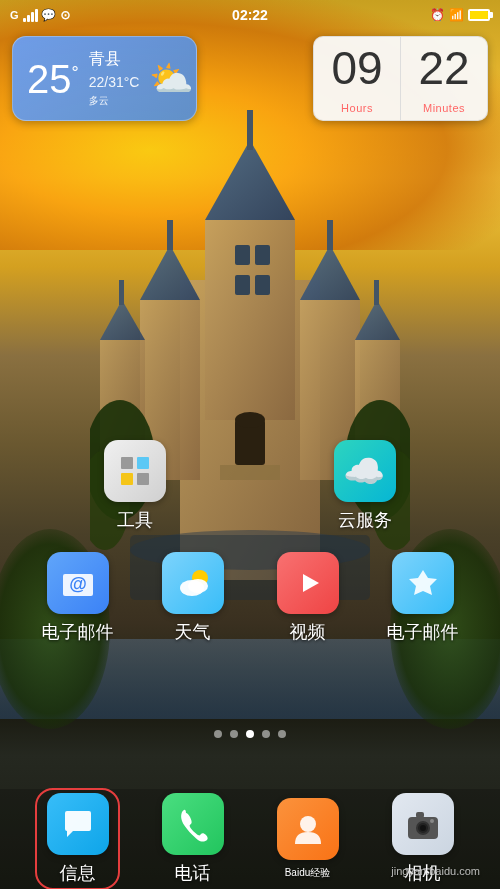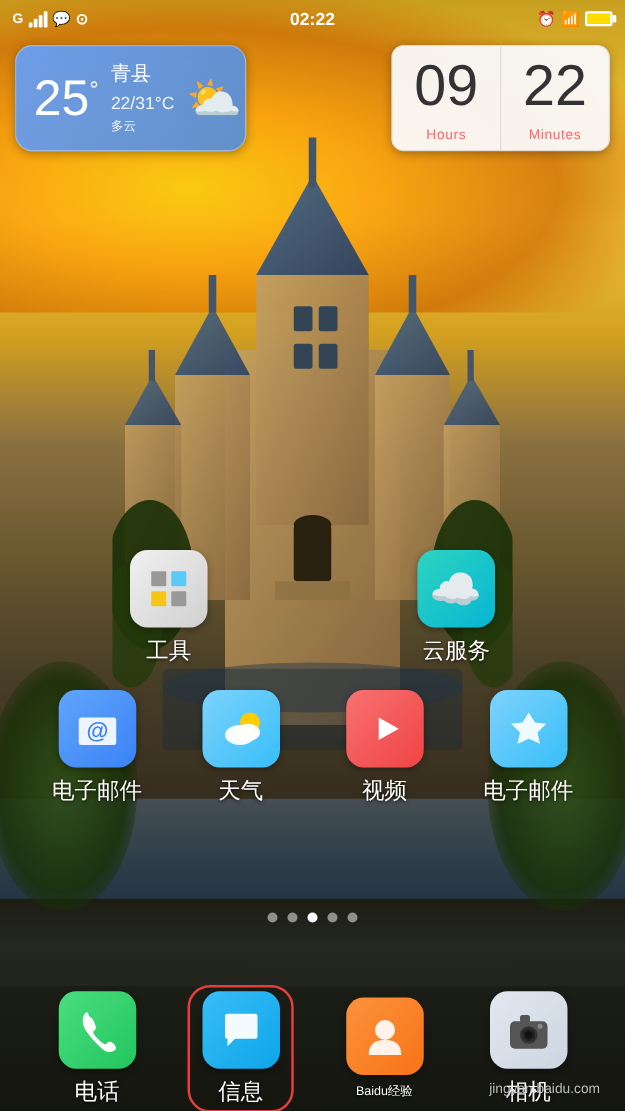--- a/index.html
+++ b/index.html
@@ -580,36 +580,36 @@
 
 <div class="page-dots">
   <div class="dot"></div>
   <div class="dot"></div>
   <div class="dot active"></div>
   <div class="dot"></div>
   <div class="dot"></div>
 </div>
 
 <div class="dock">
+  <div class="app-item message-circle">
+    <div class="app-icon icon-message">
+      <svg width="38" height="38" viewBox="0 0 38 38">
+        <path d="M6,8 Q6,6 8,6 L30,6 Q32,6 32,8 L32,24 Q32,26 30,26 L14,26 L8,32 L8,26 L8,26 Q6,26 6,24 Z" fill="white" opacity="0.95"></path>
+      </svg>
+    </div>
+    <span class="app-label">信息</span>
+  </div>
+
   <div class="app-item">
     <div class="app-icon icon-phone">
       <svg width="38" height="38" viewBox="0 0 38 38">
         <path d="M12,8 C12,8 14,8 16,12 C18,16 18,18 17,19 C16,20 15,20 16,22 C17,24 22,29 24,30 C26,31 26,30 27,29 C28,28 30,28 32,30 C34,32 34,34 33,35 C32,36 28,38 24,35 C20,32 10,22 8,16 C6,10 8,6 10,5 C12,4 12,8 12,8 Z" fill="white"></path>
       </svg>
     </div>
     <span class="app-label">电话</span>
-  </div>
-
-  <div class="app-item message-circle">
-    <div class="app-icon icon-message">
-      <svg width="38" height="38" viewBox="0 0 38 38">
-        <path d="M6,8 Q6,6 8,6 L30,6 Q32,6 32,8 L32,24 Q32,26 30,26 L14,26 L8,32 L8,26 L8,26 Q6,26 6,24 Z" fill="white" opacity="0.95"></path>
-      </svg>
-    </div>
-    <span class="app-label">信息</span>
   </div>
 
   <div class="app-item">
     <div class="app-icon icon-contact">
       <svg width="38" height="38" viewBox="0 0 38 38">
         <circle cx="19" cy="14" r="8" fill="rgba(255,255,255,0.9)"></circle>
         <path d="M6,34 C6,26 10,22 19,22 C28,22 32,26 32,34" fill="rgba(255,255,255,0.9)"></path>
       </svg>
     </div>
     <span class="app-label" style="font-size:10px;">Baidu经验</span>

